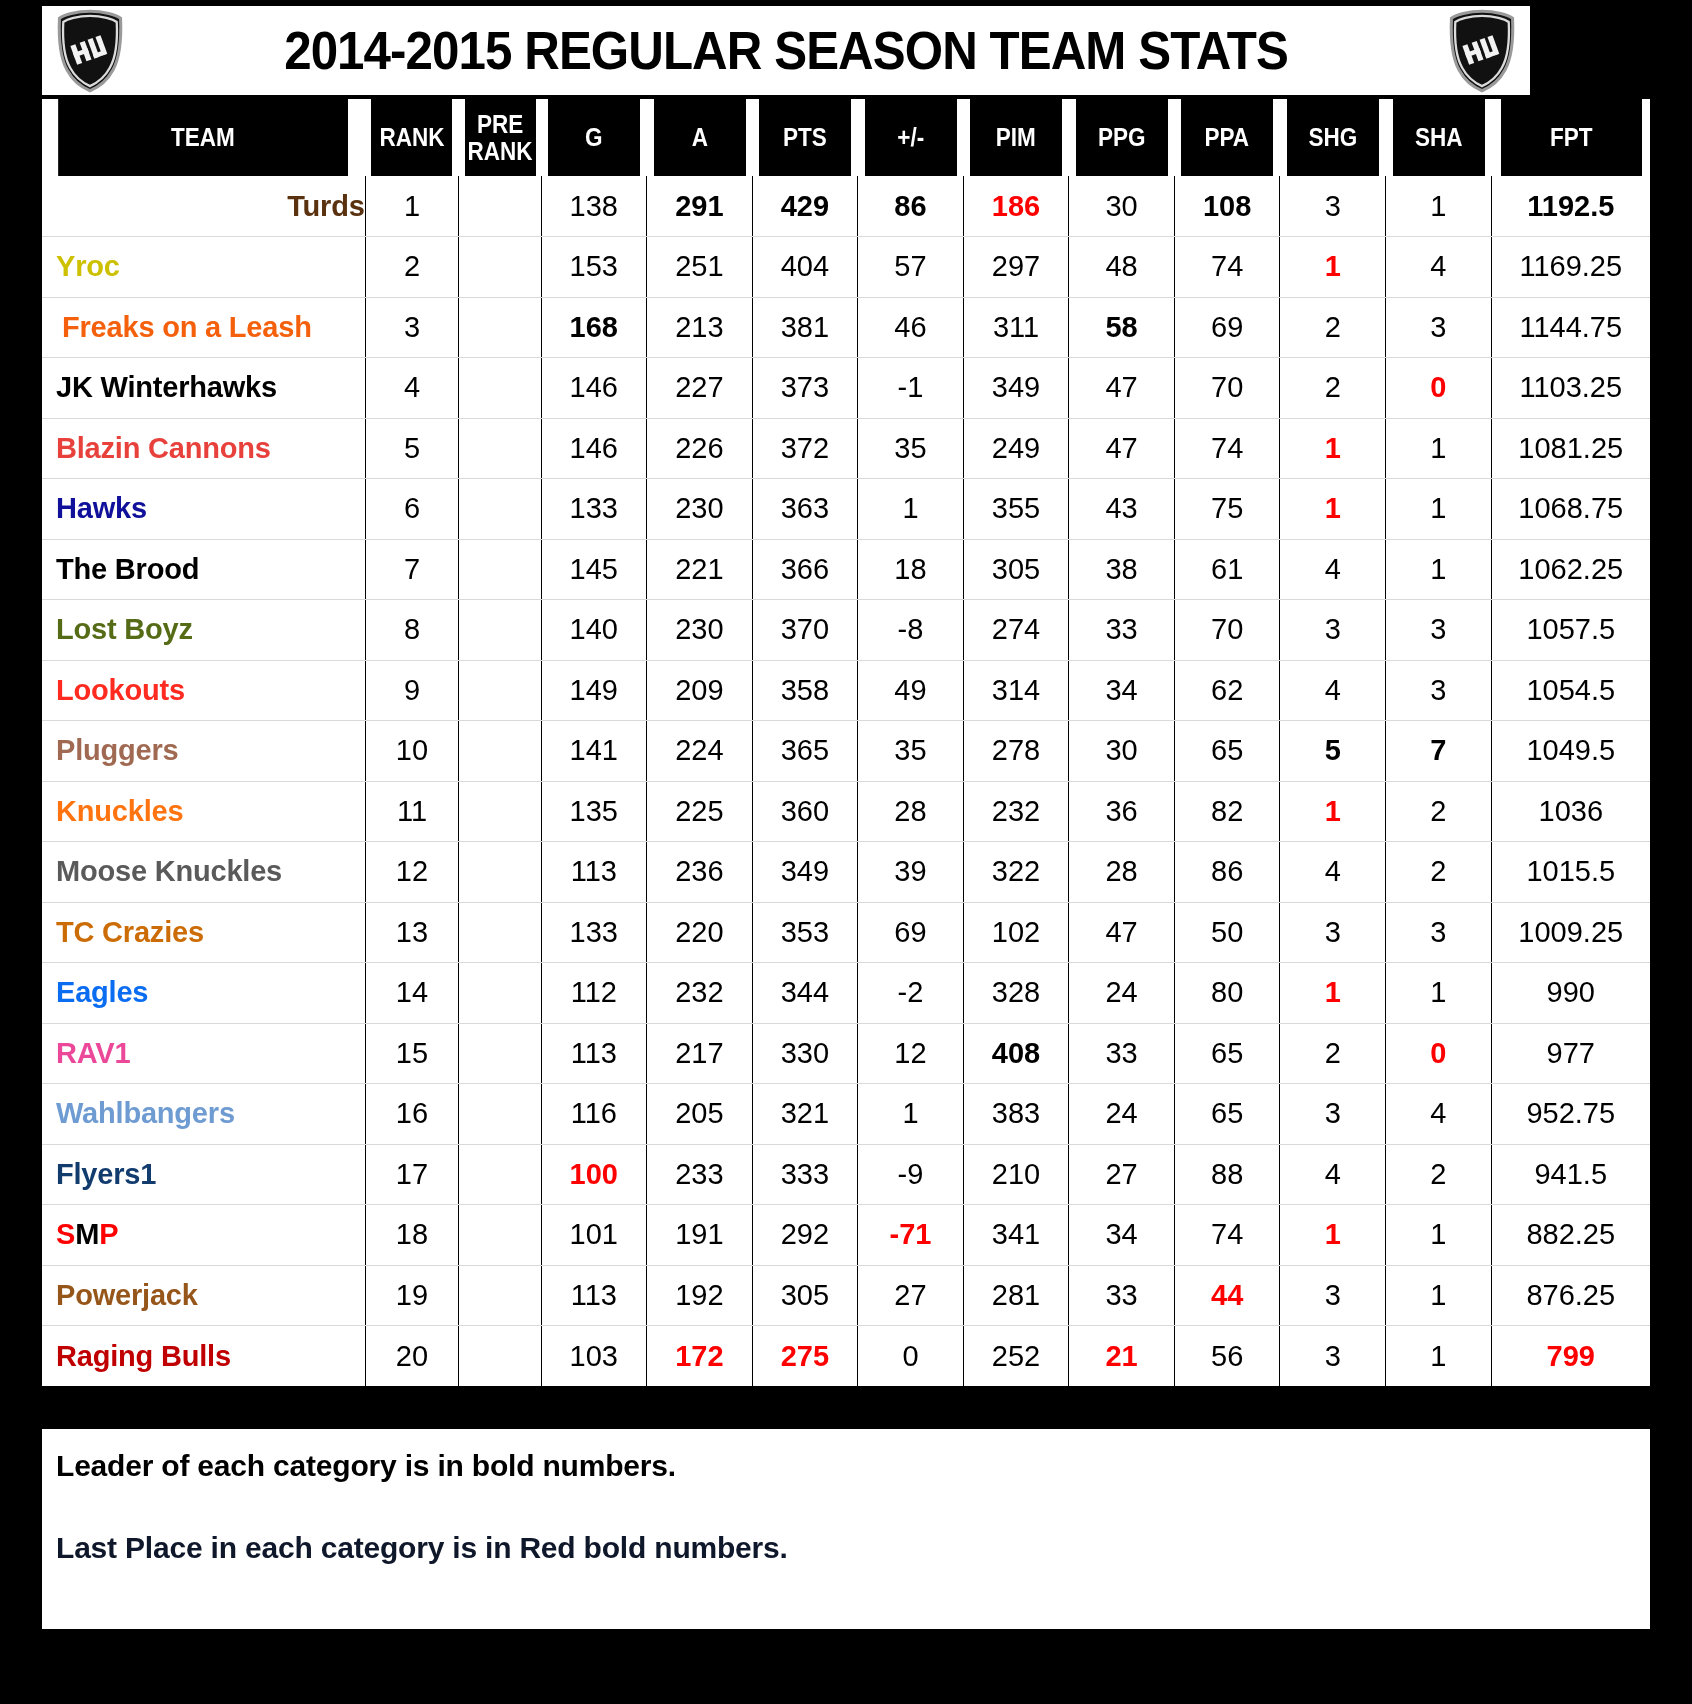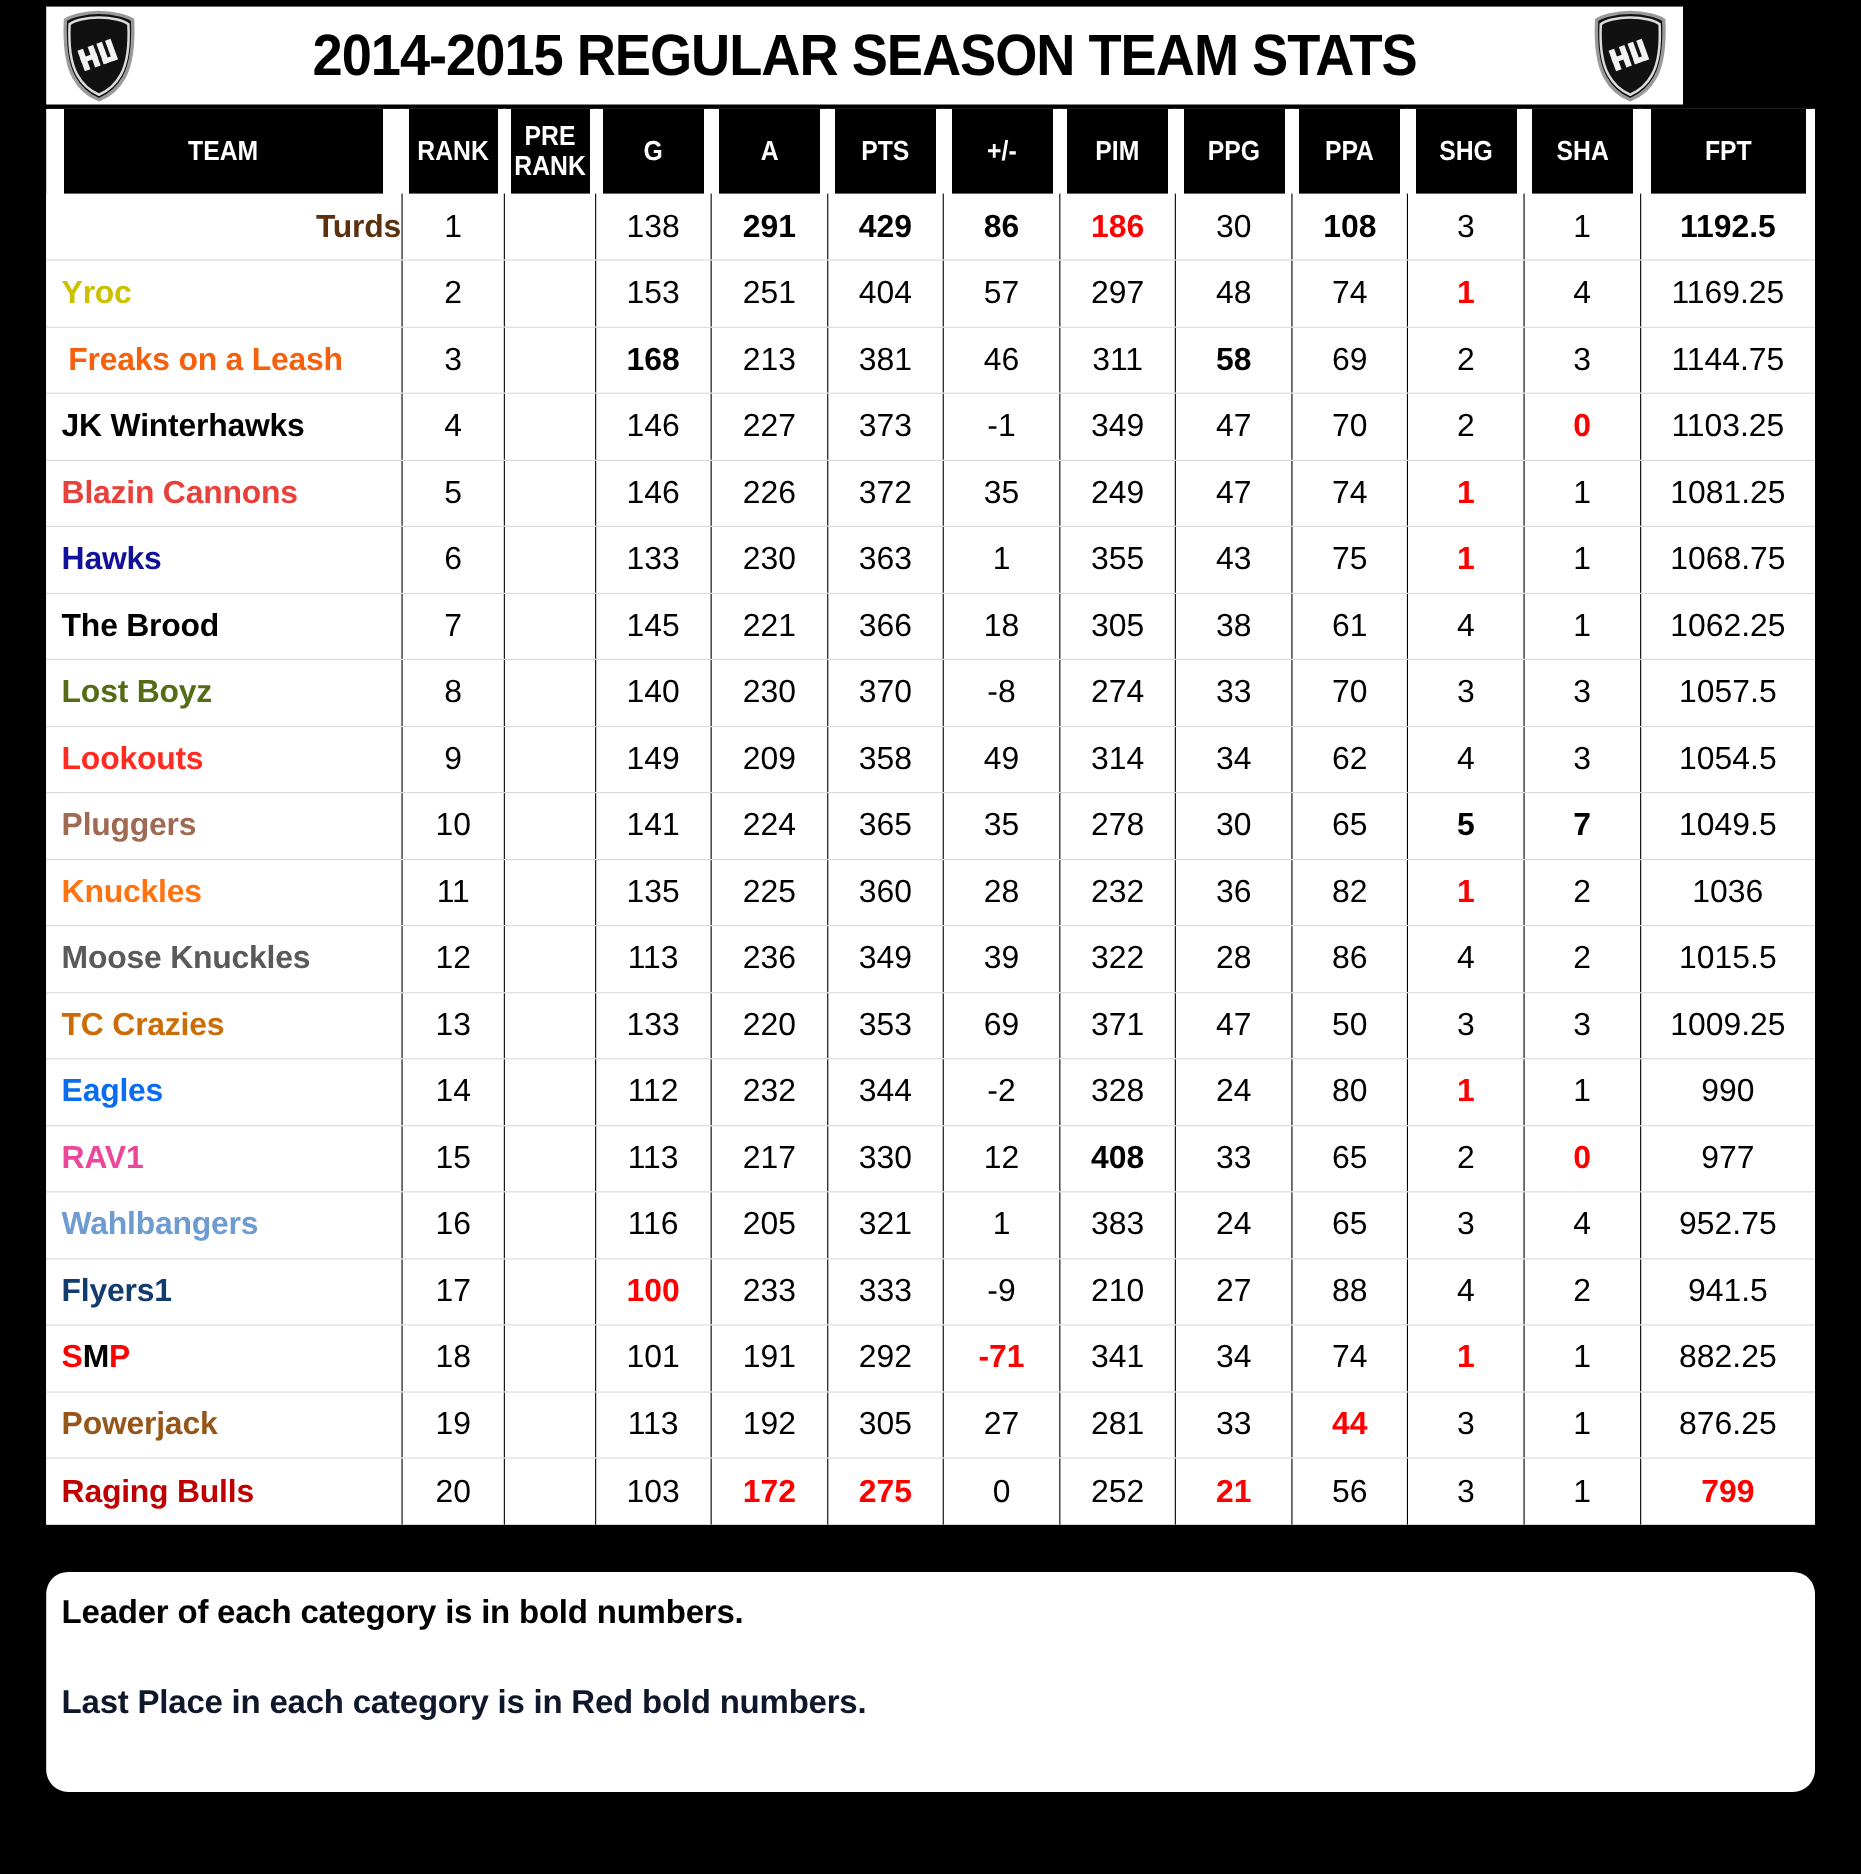--- a/index.html
+++ b/index.html
@@ -104,21 +104,20 @@
   tbody td.fpt { border-left: 1px solid #000000; }
 
   
   .notes {
     position: absolute;
     left: 42px; top: 1429px;
     width: 1608px;
     height: 200px;
     background: #ffffff;
     padding: 22px 0 0 14px;
-    border-radius: 20px;
   }
   .note {
     font-family: "Liberation Sans", sans-serif;
     font-weight: bold;
     font-size: 30px;
     color: #000000;
     line-height: 1;
     margin-bottom: 52px;
     letter-spacing: -0.2px;
   }
@@ -402,21 +401,21 @@
             <td class="num fpt">1015.5</td>
           </tr>
           <tr>
             <td class="teamcell" style="color: rgb(204, 108, 6);">TC Crazies</td>
             <td class="num">13</td>
             <td class="num"></td>
             <td class="num">133</td>
             <td class="num">220</td>
             <td class="num">353</td>
             <td class="num">69</td>
-            <td class="num">371</td>
+            <td class="num">102</td>
             <td class="num">47</td>
             <td class="num">50</td>
             <td class="num">3</td>
             <td class="num">3</td>
             <td class="num fpt">1009.25</td>
           </tr>
           <tr>
             <td class="teamcell" style="color: rgb(10, 108, 240);">Eagles</td>
             <td class="num">14</td>
             <td class="num"></td>

